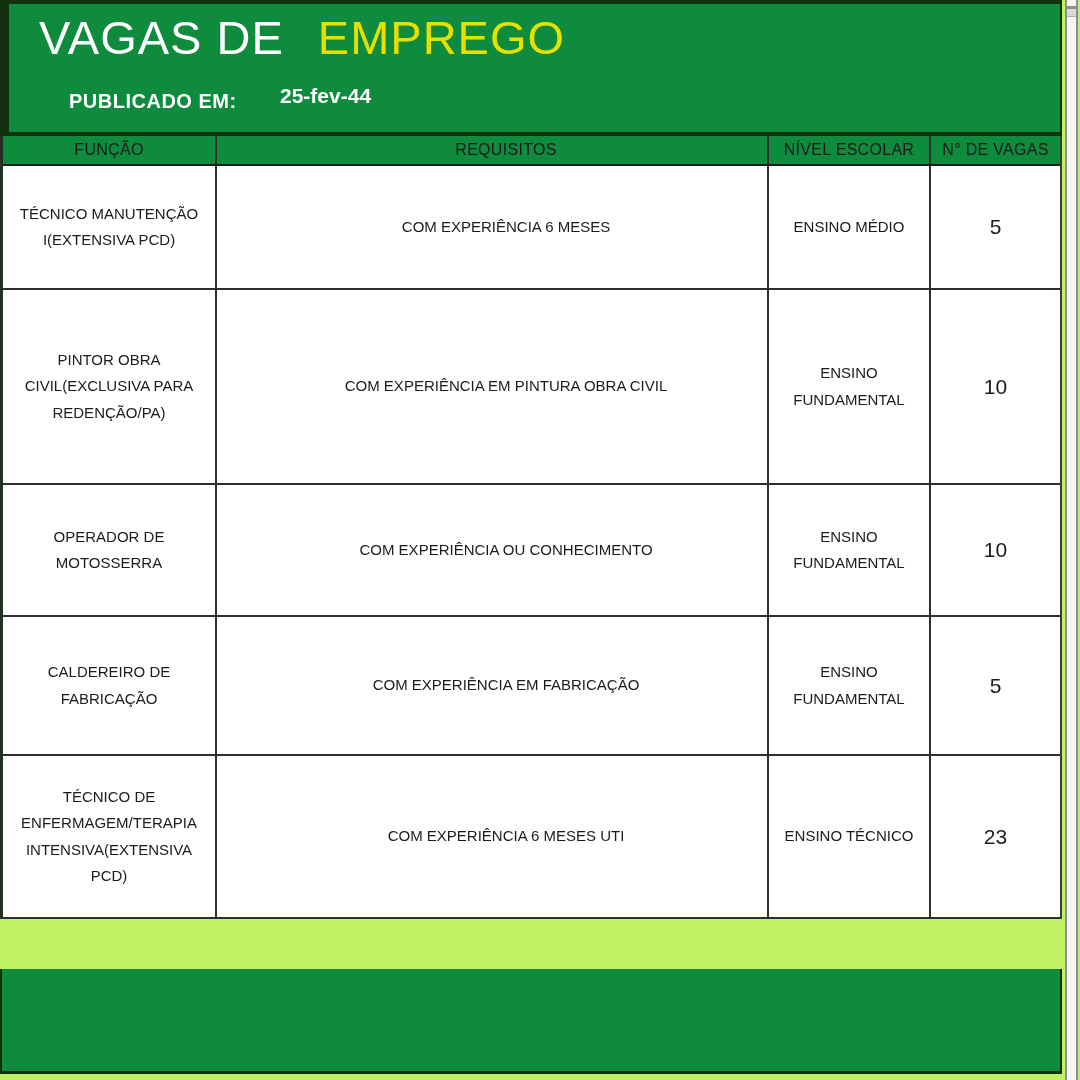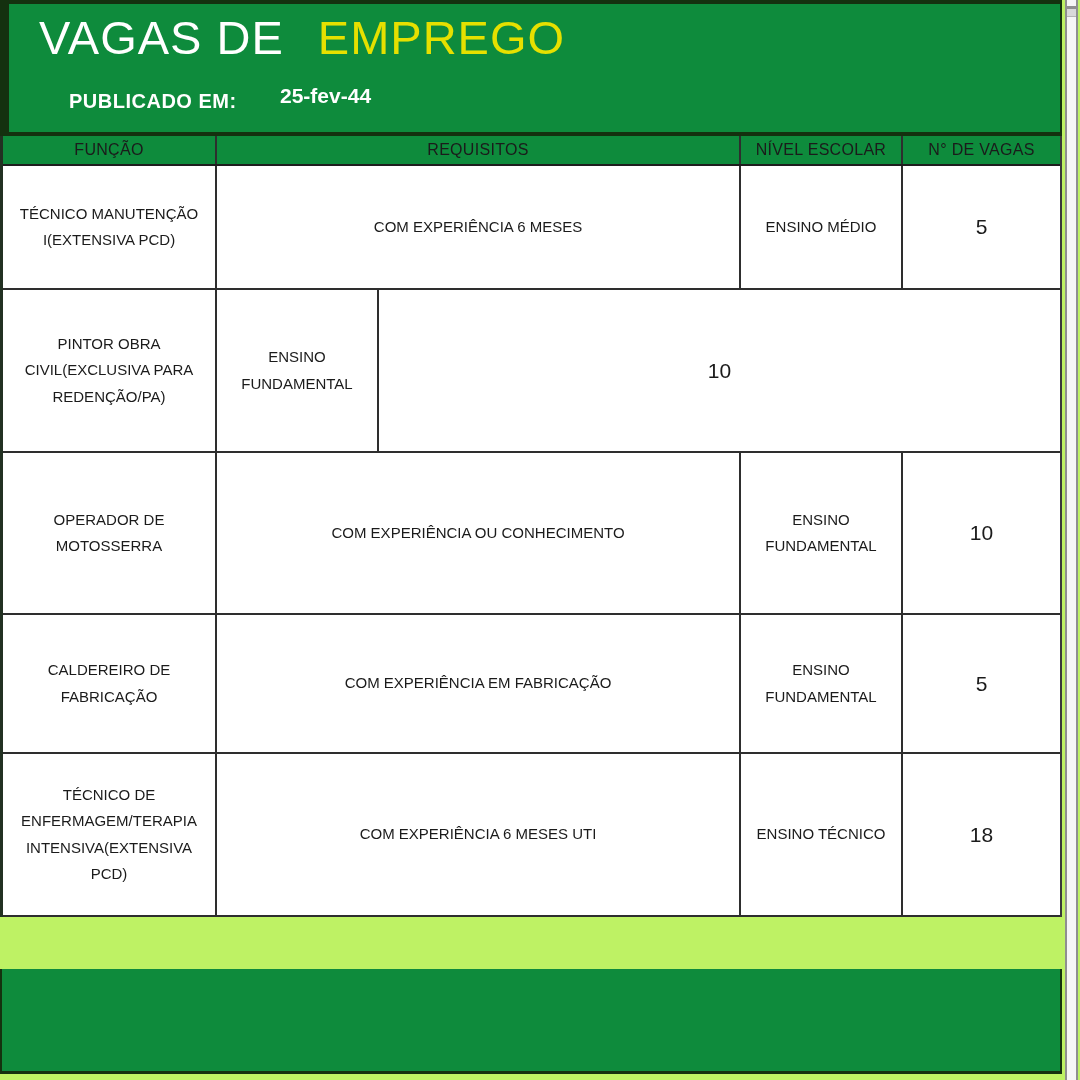--- a/index.html
+++ b/index.html
@@ -43,32 +43,32 @@
     border-bottom:2px solid #1e1e1e;color:#d9efd9;
   }
   .thead .cell{
     font-size:16px;padding:12px 4px;letter-spacing:.3px;
     display:flex;align-items:center;justify-content:center;
   }
   .row{
     display:flex;box-sizing:border-box;border-bottom:2px solid #2e2e2e;background:#fff;
   }
   #tbody .row:nth-child(1){height:124px;}
-  #tbody .row:nth-child(2){height:163px;}
-  #tbody .row:nth-child(3){height:162px;}
+  #tbody .row:nth-child(2){height:195px;}
+  #tbody .row:nth-child(3){height:132px;}
   #tbody .row:nth-child(4){height:139px;}
   #tbody .row:nth-child(5){height:163px;}
   .cell{
     box-sizing:border-box;border-right:2px solid #2e2e2e;
     display:flex;align-items:center;justify-content:center;
     text-align:center;padding:4px 9px;color:#1b1b1b;
   }
   .cell:last-child{border-right:none;}
   .c0{width:214px;}
-  .c1{width:524px;}
+  .c1{width:524px;margin-left:28px;}
   .c2{width:162px;}
   .c3{width:157px;flex:1;}
   #tbody .cell{font-size:15px;line-height:1.75;}
   #tbody .c3{font-size:21px;line-height:1.2;}
   
   .footer{
     position:absolute;left:0;top:969px;width:1062px;height:105px;box-sizing:border-box;
     background:var(--green);
     border-left:2px solid var(--dark);
     border-right:2px solid var(--dark);
@@ -106,40 +106,41 @@
       </div>
     <div id="tbody">
         <div class="row">
           <div class="cell c0">TÉCNICO MANUTENÇÃO I(EXTENSIVA PCD)</div>
           <div class="cell c1">COM EXPERIÊNCIA 6 MESES</div>
           <div class="cell c2">ENSINO MÉDIO</div>
           <div class="cell c3">5</div>
         </div>
         <div class="row">
           <div class="cell c0">PINTOR OBRA CIVIL(EXCLUSIVA PARA REDENÇÃO/PA)</div>
+          <div class="cell c1">COM EXPERIÊNCIA EM PINTURA OBRA CIVIL</div>
           <div class="cell c2">ENSINO FUNDAMENTAL</div>
           <div class="cell c3">10</div>
         </div>
         <div class="row">
           <div class="cell c0">OPERADOR DE MOTOSSERRA</div>
           <div class="cell c1">COM EXPERIÊNCIA OU CONHECIMENTO</div>
           <div class="cell c2">ENSINO FUNDAMENTAL</div>
           <div class="cell c3">10</div>
         </div>
         <div class="row">
           <div class="cell c0">CALDEREIRO DE FABRICAÇÃO</div>
           <div class="cell c1">COM EXPERIÊNCIA EM FABRICAÇÃO</div>
           <div class="cell c2">ENSINO FUNDAMENTAL</div>
           <div class="cell c3">5</div>
         </div>
         <div class="row">
           <div class="cell c0">TÉCNICO DE ENFERMAGEM/TERAPIA INTENSIVA(EXTENSIVA PCD)</div>
           <div class="cell c1">COM EXPERIÊNCIA 6 MESES UTI</div>
           <div class="cell c2">ENSINO TÉCNICO</div>
-          <div class="cell c3">18</div>
+          <div class="cell c3">23</div>
         </div>
       </div>
   </div>
 
   <div class="footer"></div>
 
   <div class="scrollbar">
     <div class="scroll-thumb"></div>
   </div>
 

